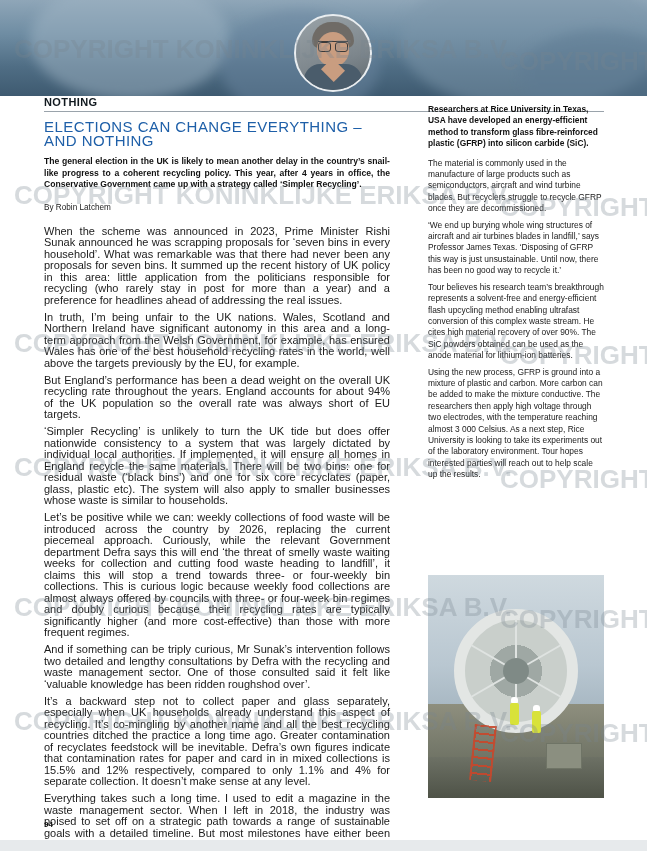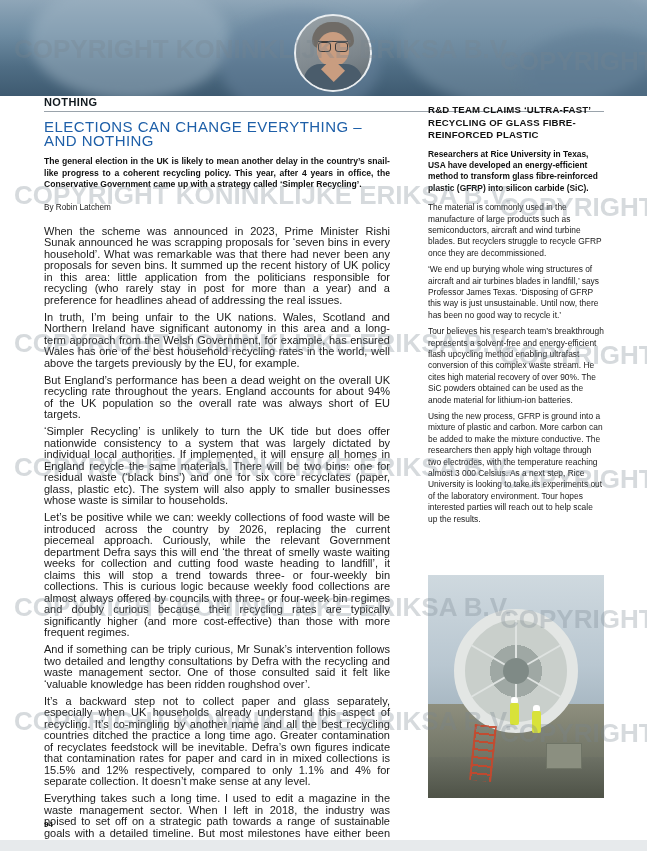--- a/index.html
+++ b/index.html
@@ -318,21 +318,20 @@
       <p>‘Simpler Recycling’ is unlikely to turn the UK tide but does offer nationwide consistency to a system that was largely dictated by individual local authorities. If implemented, it will ensure all homes in England recycle the same materials. There will be two bins: one for residual waste (‘black bins’) and one for six core recyclates (paper, glass, plastic etc). The system will also apply to smaller businesses whose waste is similar to households.</p>
       <p>Let’s be positive while we can: weekly collections of food waste will be introduced across the country by 2026, replacing the current piecemeal approach. Curiously, while the relevant Government department Defra says this will end ‘the threat of smelly waste waiting weeks for collection and cutting food waste heading to landfill’, it claims this will stop a trend towards three- or four-weekly bin collections. This is curious logic because weekly food collections are almost always offered by councils with three- or four-week bin regimes and doubly curious because their recycling rates are typically significantly higher (and more cost-effective) than those with more frequent regimes.</p>
       <p>And if something can be triply curious, Mr Sunak’s intervention follows two detailed and lengthy consultations by Defra with the recycling and waste management sector. One of those consulted said it felt like ‘valuable knowledge has been ridden roughshod over’.</p>
       <p>It’s a backward step not to collect paper and glass separately, especially when UK households already understand this aspect of recycling. It’s co-mingling by another name and all the best recycling countries ditched the practice a long time ago. Greater contamination of recyclates feedstock will be inevitable. Defra’s own figures indicate that contamination rates for paper and card in in mixed collections is 15.5% and 12% respectively, compared to only 1.1% and 4% for separate collection. It doesn’t make sense at any level.</p>
       <p>Everything takes such a long time. I used to edit a magazine in the waste management sector. When I left in 2018, the industry was poised to set off on a strategic path towards a range of sustainable goals with a detailed timeline. But most milestones have either been put back or disappeared altogether as different ministers have come and gone.</p>
       <p>With the new political landscape, we are likely to see felt further delays.</p>
     </div>
   </div>
 
   <div class="col-right">
-    <h2 class="right-head">R&amp;D TEAM CLAIMS ‘ULTRA-FAST’ RECYCLING OF GLASS FIBRE-REINFORCED PLASTIC</h2>
     <p class="right-standfirst">Researchers at Rice University in Texas, USA have developed an energy-efficient method to transform glass fibre-reinforced plastic (GFRP) into silicon carbide (SiC).</p>
     <div class="right-body">
       <p>The material is commonly used in the manufacture of large products such as semiconductors, aircraft and wind turbine blades. But recyclers struggle to recycle GFRP once they are decommissioned.</p>
       <p>‘We end up burying whole wing structures of aircraft and air turbines blades in landfill,’ says Professor James Texas. ‘Disposing of GFRP this way is just unsustainable. Until now, there has been no good way to recycle it.’</p>
       <p>Tour believes his research team’s breakthrough represents a solvent-free and energy-efficient flash upcycling method enabling ultrafast conversion of this complex waste stream. He cites high material recovery of over 90%. The SiC powders obtained can be used as the anode material for lithium-ion batteries.</p>
       <p>Using the new process, GFRP is ground into a mixture of plastic and carbon. More carbon can be added to make the mixture conductive. The researchers then apply high voltage through two electrodes, with the temperature reaching almost 3 000 Celsius. As a next step, Rice University is looking to take its experiments out of the laboratory environment. Tour hopes interested parties will reach out to help scale up the results.</p>
     </div>
   </div>
 
   <div class="photo-right">

